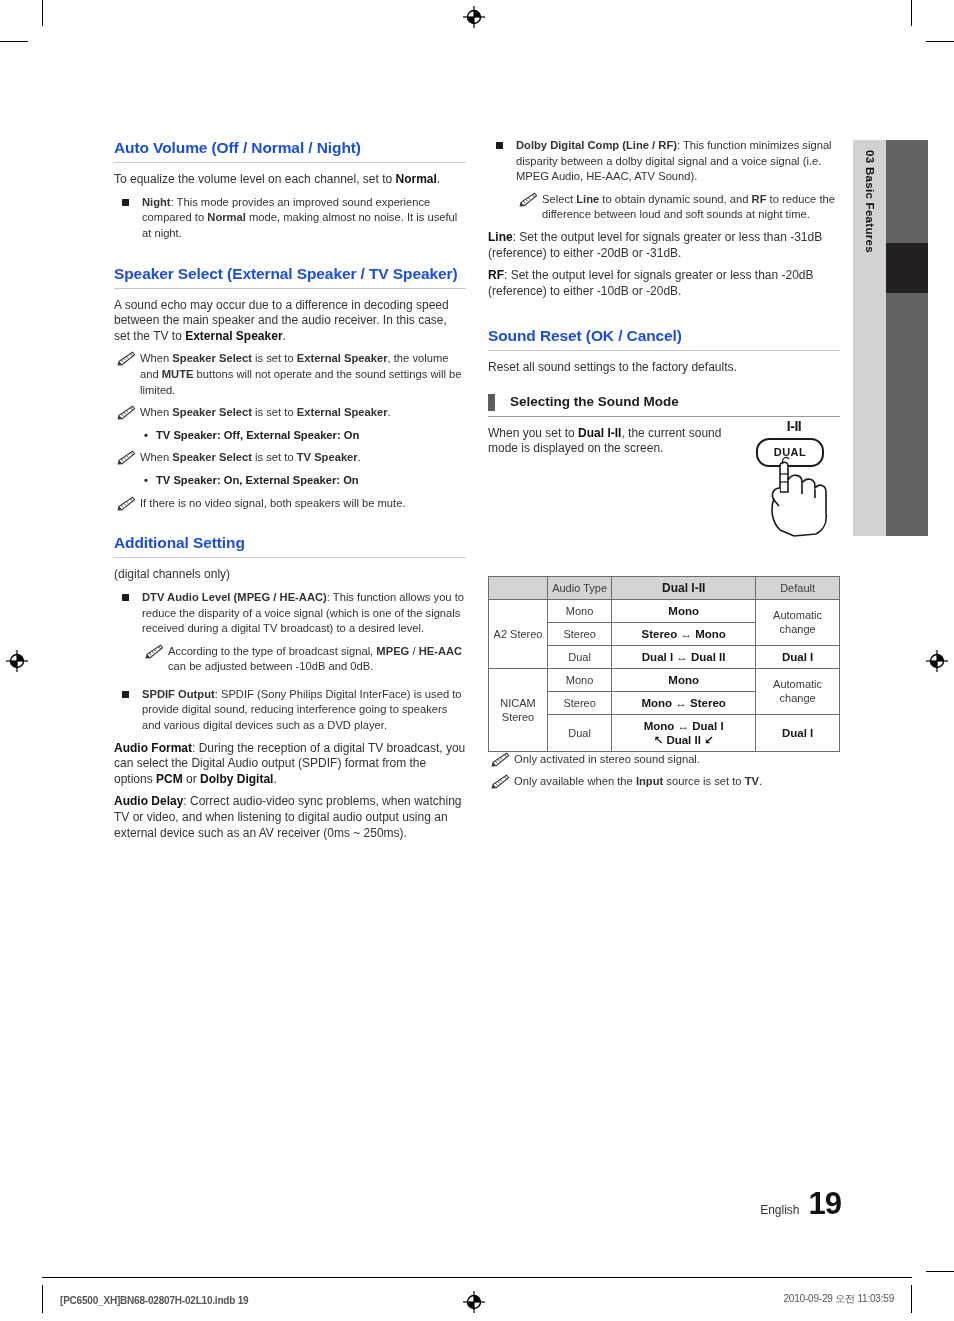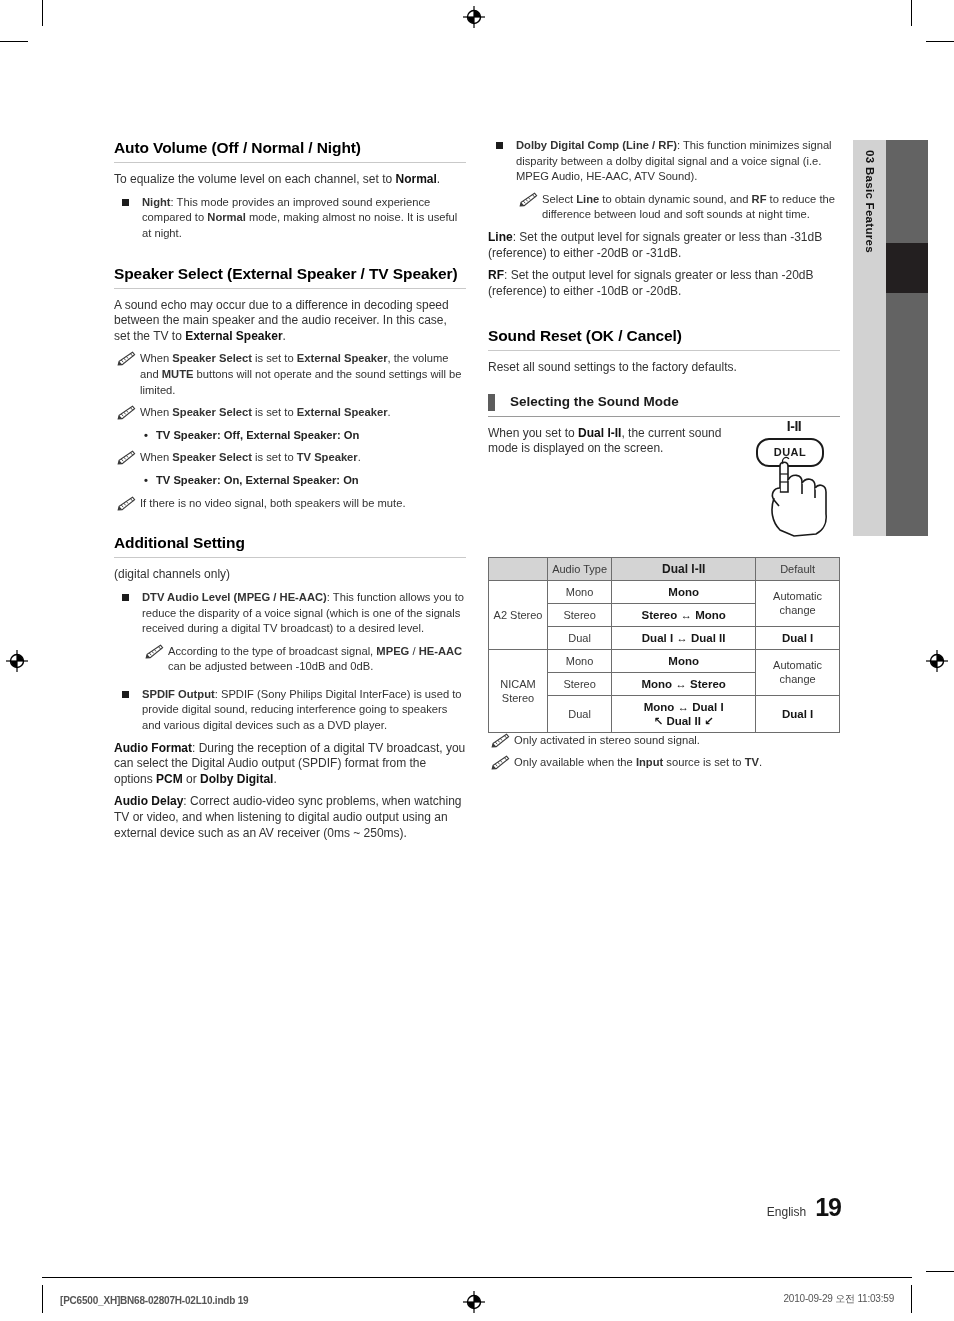--- a/index.html
+++ b/index.html
@@ -14,21 +14,21 @@
   .reg svg{display:block;}
 
   
   .page{position:absolute;left:0;top:0;width:954px;height:1321px;}
   .col{position:absolute;top:138px;}
   .col-left{left:114px;width:352px;}
   .col-right{left:488px;width:352px;}
 
   
   h2.sec{
-    font-size:15.5px;font-weight:bold;color:#000000;margin:0 0 4px 0;
+    font-size:15.5px;font-weight:bold;color:#1d4ed8;margin:0 0 4px 0;
     line-height:1.30;letter-spacing:-0.1px;
   }
   .rule{height:1px;background:#c9c9c9;margin:3px 0 9px 0;}
 
   h3.subsec{
     font-size:13.5px;font-weight:bold;color:#1a1a1a;margin:0;
     padding-left:22px;line-height:1.3;
   }
   .subsec-wrap{position:relative;margin-top:17px;}
   .subsec-bar{
@@ -83,38 +83,38 @@
   .dual-key{
     position:absolute;left:8px;top:20px;width:64px;height:25px;
     border:2px solid #1a1a1a;border-radius:13px;
     display:flex;align-items:center;justify-content:center;
     font-size:11px;font-weight:bold;color:#1a1a1a;letter-spacing:0.5px;
     background:#fff;
   }
 
   
   table.snd{
-    border-collapse:collapse;width:352px;margin-top:6px;
+    border-collapse:collapse;width:352px;margin-top:25px;
     font-size:11px;color:#3a3a3a;
   }
   table.snd td,table.snd th{
     border:1px solid #6d6d6d;text-align:center;vertical-align:middle;
     padding:4px 2px;font-weight:normal;line-height:14px;
   }
   table.snd thead td{background:#d4d4d4;}
   table.snd td.hb{font-weight:bold;color:#1a1a1a;}
   table.snd td.val{font-weight:bold;color:#161616;font-size:11.5px;}
 
   
   .pagenum{
     position:absolute;right:113px;bottom:99px;
     display:flex;align-items:baseline;gap:9px;
   }
   .pagenum .lang{font-size:12px;color:#333;}
-  .pagenum .num{font-size:25px;font-weight:bold;color:#111;letter-spacing:-1px;}
+  .pagenum .num{font-size:31px;font-weight:bold;color:#111;letter-spacing:-1px;}
 
   .foot{
     position:absolute;bottom:15px;font-size:10px;color:#555;
     font-family:"Liberation Sans","DejaVu Sans",sans-serif;letter-spacing:-0.2px;
   }
   .foot.left{left:60px;font-weight:bold;}
   .foot.right{right:60px;}
   .footline{position:absolute;left:42px;right:42px;bottom:43px;height:1px;background:#000;}
 </style>
 </head>

